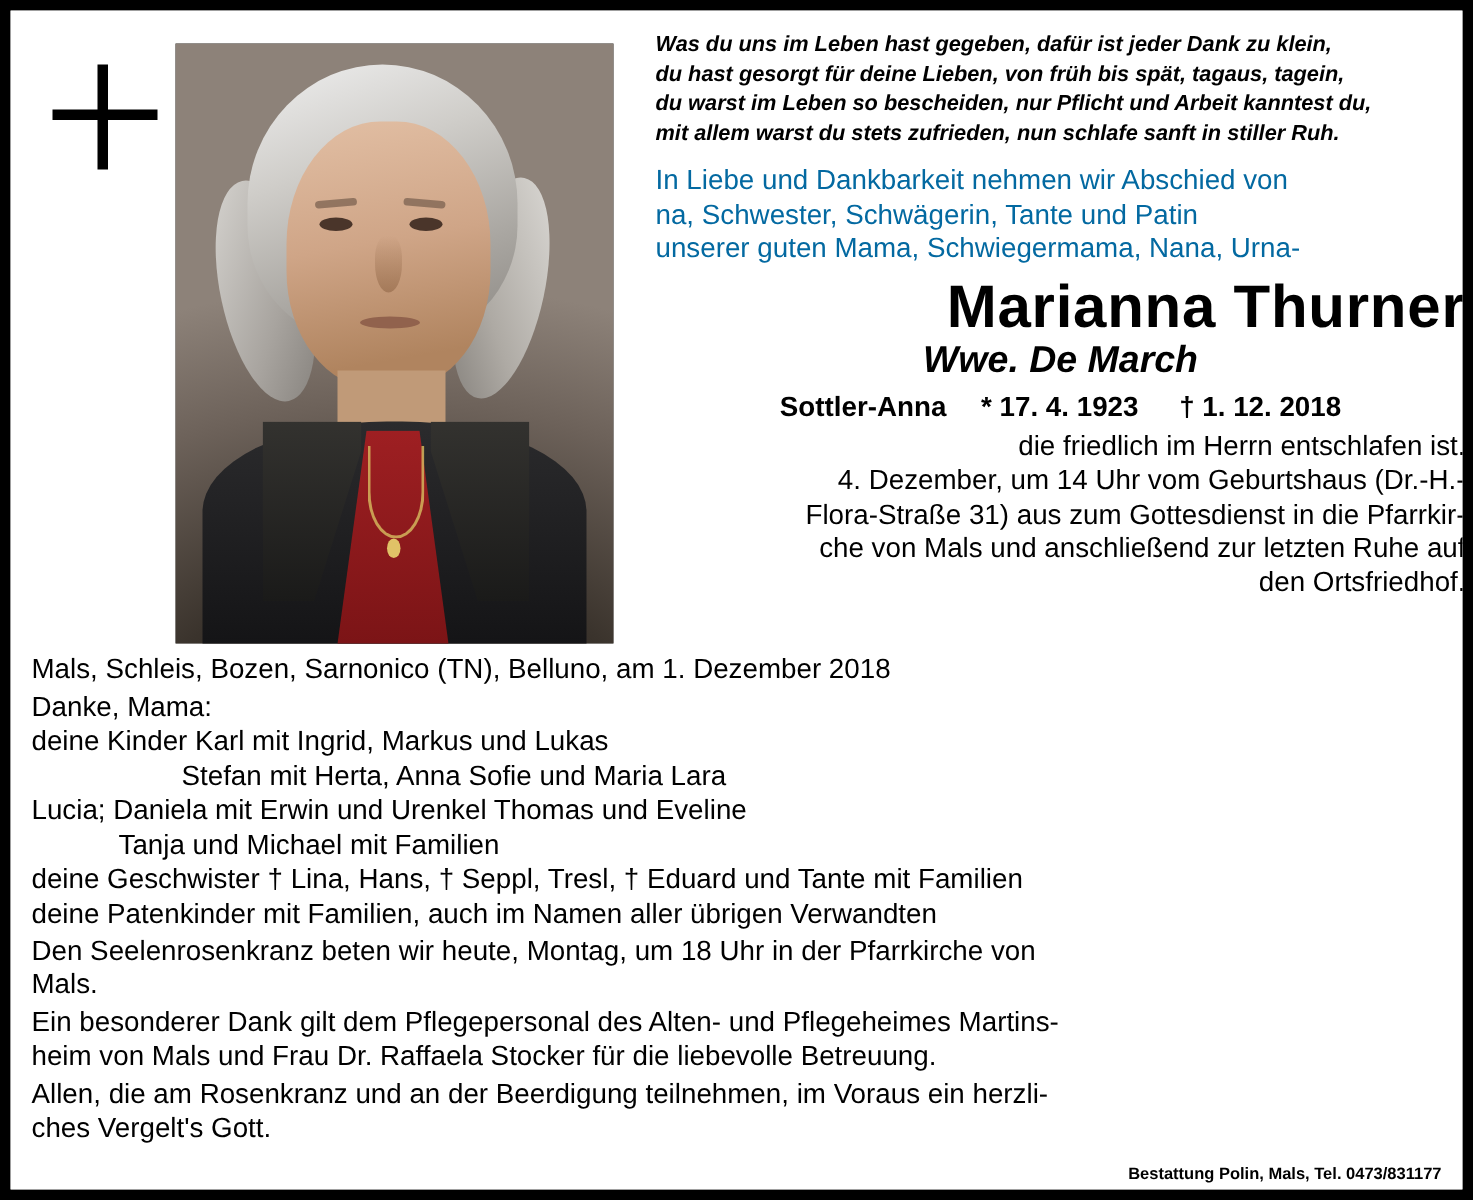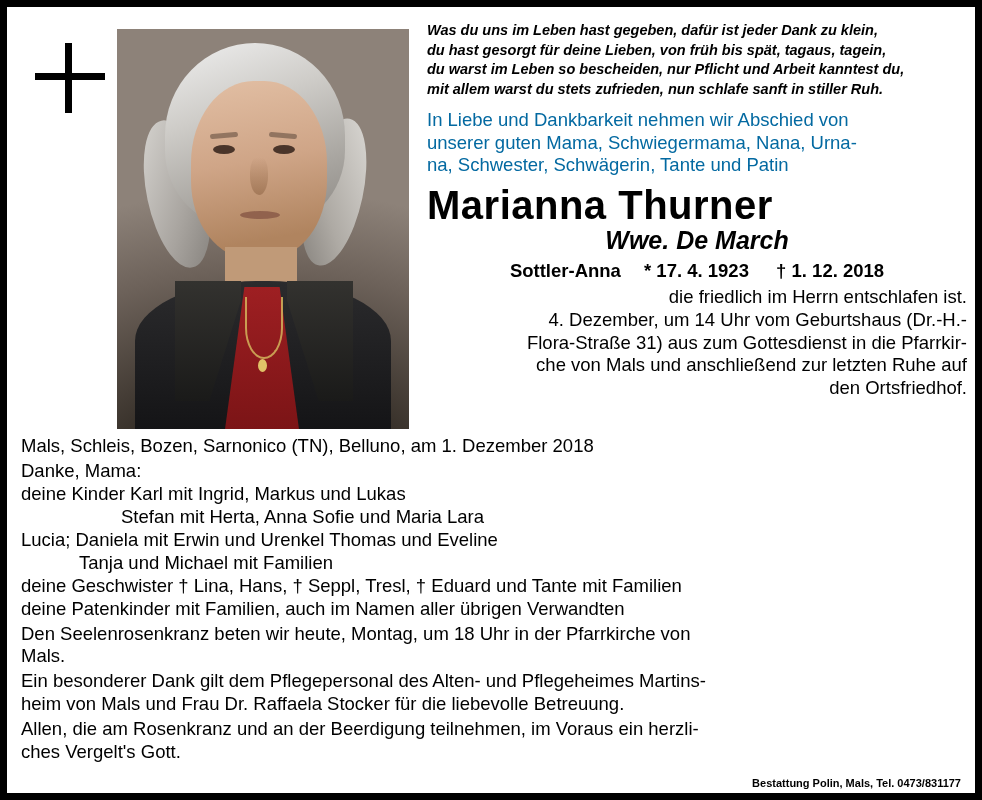--- a/index.html
+++ b/index.html
@@ -199,39 +199,39 @@
     top: 330px;
     width: 9px;
     height: 13px;
     border-radius: 50%;
     background: #e0c267;
   }
 
   
   .textcol {
     position: absolute;
-    left: 420px;
+    left: 430px;
     top: 14px;
     width: 540px;
   }
   .verse {
     font-style: italic;
     font-weight: bold;
     font-size: 14.5px;
     line-height: 1.35;
     color: #000;
     margin-bottom: 10px;
   }
   .intro {
     font-size: 18.5px;
     line-height: 1.22;
     color: #0369a1;
   }
   .name {
-    text-align: left;
+    text-align: right;
     font-size: 40px;
     font-weight: bold;
     letter-spacing: .5px;
     line-height: 1.12;
     margin-top: 6px;
   }
   .subname {
     text-align: center;
     font-size: 25px;
     font-weight: bold;
@@ -316,22 +316,22 @@
 
     <div class="textcol">
       <div class="verse">
         <div>Was du uns im Leben hast gegeben, dafür ist jeder Dank zu klein,</div>
         <div>du hast gesorgt für deine Lieben, von früh bis spät, tagaus, tagein,</div>
         <div>du warst im Leben so bescheiden, nur Pflicht und Arbeit kanntest du,</div>
         <div>mit allem warst du stets zufrieden, nun schlafe sanft in stiller Ruh.</div>
       </div>
       <div class="intro">
         <div>In Liebe und Dankbarkeit nehmen wir Abschied von</div>
+        <div>na, Schwester, Schwägerin, Tante und Patin</div>
         <div>unserer guten Mama, Schwiegermama, Nana, Urna-</div>
-        <div>na, Schwester, Schwägerin, Tante und Patin</div>
       </div>
       <div class="name">Marianna Thurner</div>
       <div class="subname">Wwe. De March</div>
       <div class="dates">
         <span class="nick">Sottler-Anna</span>
         <span class="born">* 17. 4. 1923</span>
         <span class="died">† 1. 12. 2018</span>
       </div>
       <div class="body-text">
         <div>die friedlich im Herrn entschlafen ist.</div>

